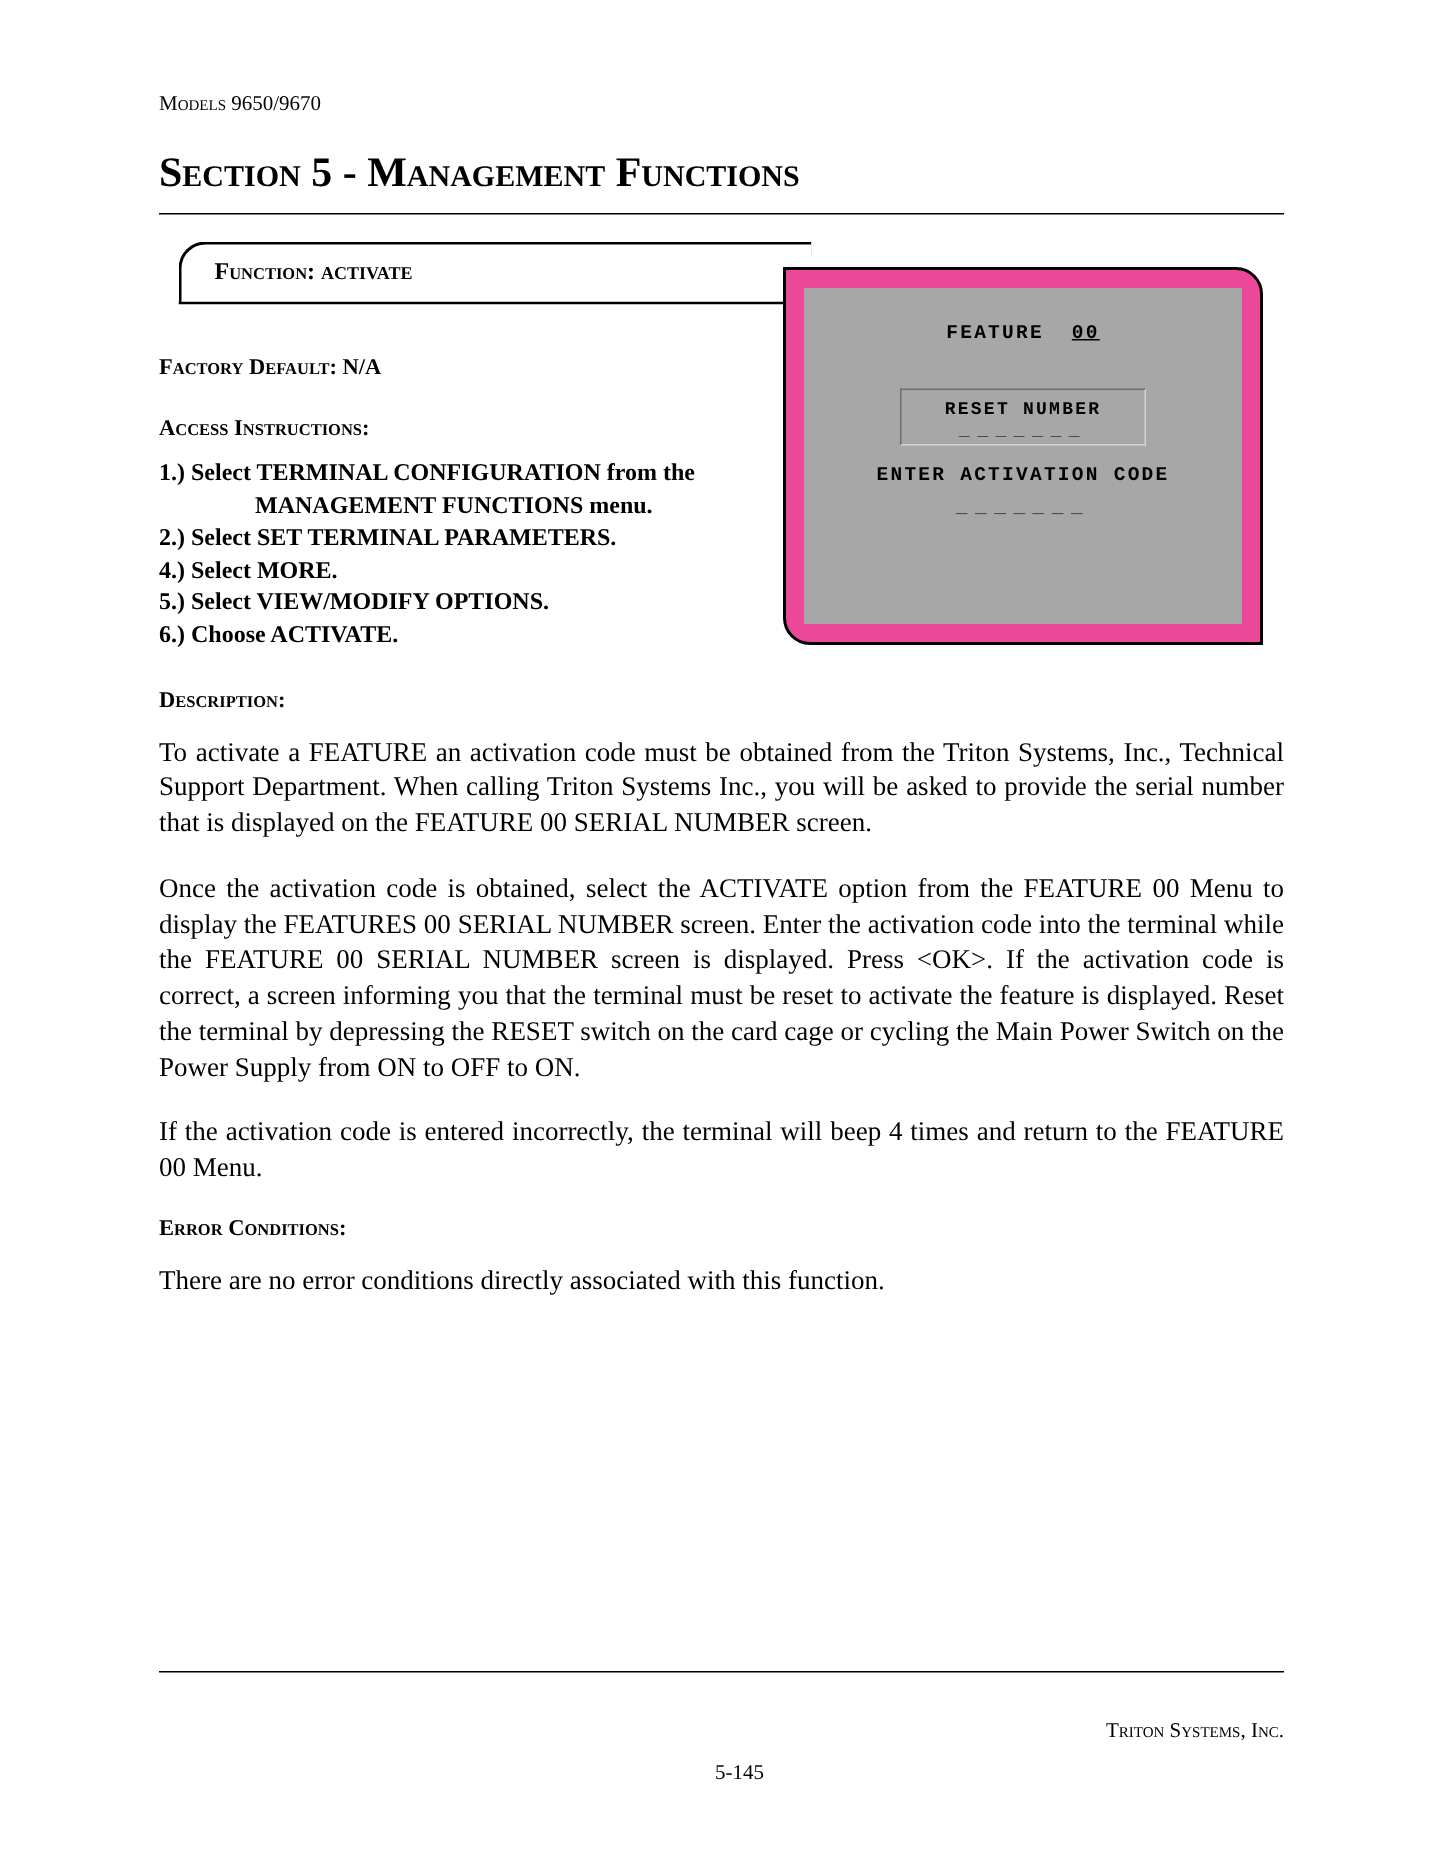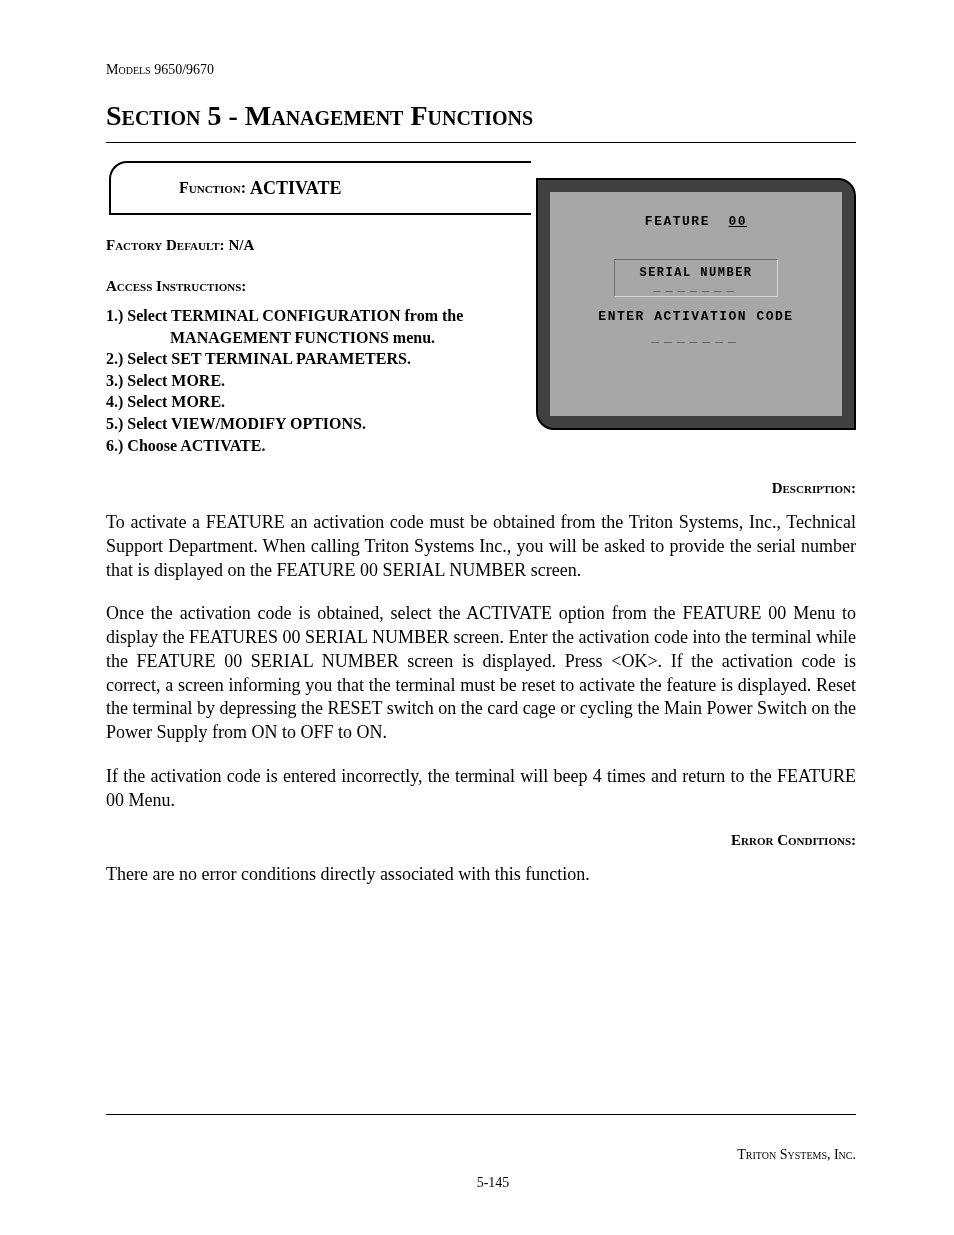--- a/index.html
+++ b/index.html
@@ -35,40 +35,40 @@
     border: none;
     border-top: 1px solid #000;
     margin: 0 0 18px 0;
   }
   .tab-row {
     position: relative;
     height: 58px;
   }
   .tab {
     position: absolute;
-    left: 3px;
+    left: 13px;
     top: 0;
     width: 422px;
-    height: 54px;
+    height: 42px;
     border: 2px solid #000;
     border-top-left-radius: 18px;
     border-right: none;
     border-bottom-right-radius: 0;
     background: #fff;
     box-sizing: border-box;
     display: flex;
     align-items: center;
-    padding-left: 68px;
+    padding-left: 22px;
     font-variant: small-caps;
     font-weight: bold;
     font-size: 16px;
   }
   .tab .val {
     font-variant: normal;
-    font-size: 18px;
+    font-size: 12px;
     margin-left: 4px;
   }
   .top-text-block {
     margin-top: 18px;
   }
   .label-line {
     font-variant: small-caps;
     font-weight: bold;
     font-size: 15px;
   }
@@ -89,39 +89,38 @@
   .steps .step.indent-more {
     padding-left: 64px;
     text-indent: 0;
   }
   .desc-heading {
     font-variant: small-caps;
     font-weight: bold;
     font-size: 15px;
     margin-top: 24px;
     margin-bottom: 14px;
-    text-align: right;
   }
   p.body {
     margin: 0 0 20px 0;
     font-size: 18px;
     line-height: 1.32;
     text-align: justify;
   }
   .screen-shot {
     position: absolute;
     top: 178px;
-    right: 98px;
+    right: 112px;
     width: 320px;
     height: 252px;
     border: 2px solid #000;
     border-top-right-radius: 18px;
     border-bottom-left-radius: 18px;
     box-sizing: border-box;
-    background: #404040;
+    background: #ec4899;
     padding: 12px 12px 12px 12px;
   }
   .screen-inner {
     background: #a7a7a7;
     width: 100%;
     height: 100%;
     box-sizing: border-box;
     padding: 16px 20px;
     font-family: "Courier New", monospace;
     font-weight: bold;
@@ -189,41 +188,40 @@
   </div>
 
   <div class="screen-shot">
     <div class="screen-inner">
       <div class="ln">
         <span>FEATURE</span>
         &nbsp;<span style="text-decoration:underline;">00</span>
       </div>
       <div style="height:26px"></div>
       <div class="serial-box">
-        <div>SERIAL NUMBER</div>
+        <div>RESET NUMBER</div>
         <div class="dashes">_______</div>
       </div>
       <div class="ln">ENTER ACTIVATION CODE</div>
       <div class="ln dashes">_______</div>
     </div>
   </div>
 
   <div class="top-text-block" style="width:420px;">
     <div class="label-line">
       <span>Factory Default:</span>
       <span class="val">N/A</span>
     </div>
     <div style="height:24px"></div>
     <div class="label-line">Access Instructions:</div>
 
     <div class="steps">
       <div class="step">1.)  Select TERMINAL CONFIGURATION from the</div>
       <div class="step indent-more">MANAGEMENT FUNCTIONS menu.</div>
       <div class="step">2.)  Select SET TERMINAL PARAMETERS.</div>
-      <div class="step">3.)  Select MORE.</div>
       <div class="step">4.)  Select MORE.</div>
       <div class="step">5.)  Select VIEW/MODIFY OPTIONS.</div>
       <div class="step">6.)  Choose ACTIVATE.</div>
     </div>
   </div>
 
   <div class="desc-heading">Description:</div>
 
   <p class="body">To activate a FEATURE  an activation code must be obtained from the Triton Systems, Inc., Technical Support Department.  When calling Triton Systems Inc., you will be asked to provide the serial number that is displayed on the FEATURE 00 SERIAL NUMBER screen.</p>
   <p class="body">Once the activation code is obtained, select the ACTIVATE option from the FEATURE 00 Menu to display the FEATURES 00 SERIAL NUMBER screen.  Enter the activation code into the terminal while the FEATURE 00 SERIAL NUMBER screen is displayed.  Press &lt;OK&gt;.  If the activation code is correct, a screen informing you that the terminal must be reset to activate the feature is displayed.  Reset the terminal by depressing the RESET switch on the card cage or cycling the Main Power Switch on the Power Supply from ON to OFF to ON.</p>

